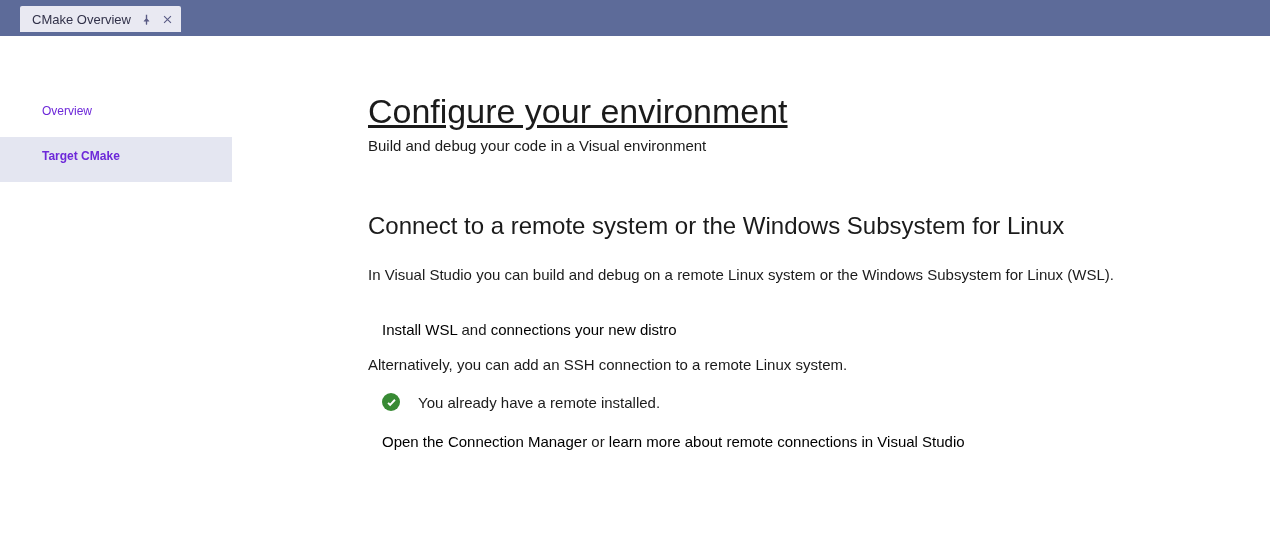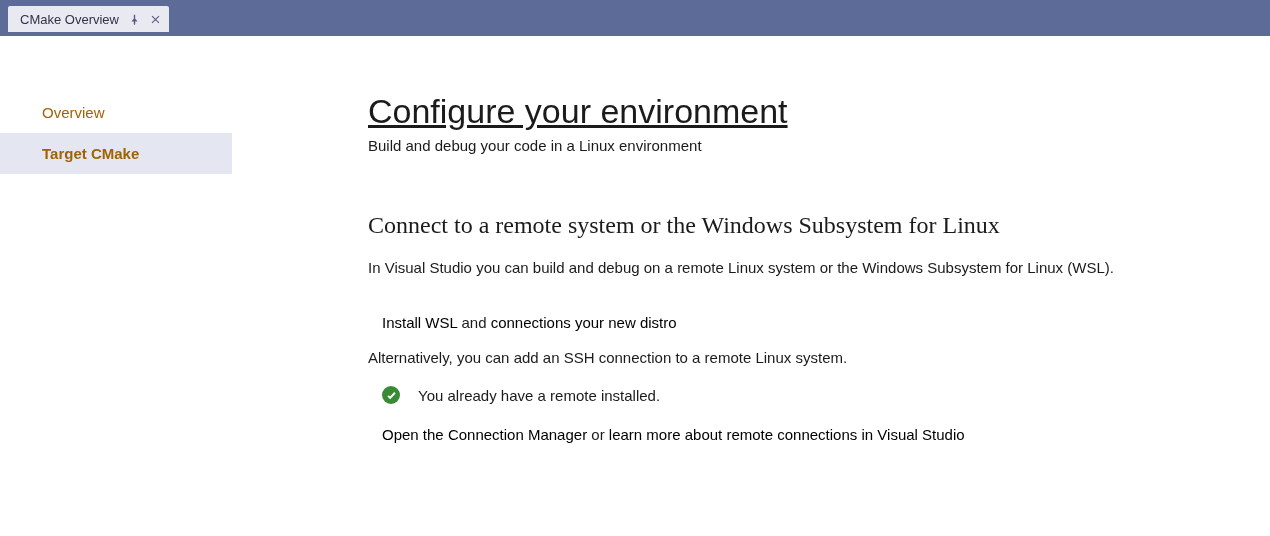--- a/index.html
+++ b/index.html
@@ -22,20 +22,21 @@
       background: #e9e9f2;
       color: #313149;
       height: 26px;
       display: flex;
       align-items: center;
       padding: 0 8px 0 12px;
       font-size: 13px;
       gap: 10px;
       border-top-left-radius: 2px;
       border-top-right-radius: 2px;
+      margin-left: 12px;
     }
     .tab-icons {
       display: flex;
       align-items: center;
       gap: 10px;
       color: #5a5b85;
     }
     .tab-icons svg { display: block; }
     .title-separator {
       height: 4px;
@@ -43,23 +44,23 @@
     }
     .content {
       display: flex;
       padding-top: 56px;
     }
     .sidebar {
       width: 232px;
       flex-shrink: 0;
     }
     .sidebar-item {
-      padding: 12px 0 12px 42px;
-      font-size: 15px;
-      color: #a16207;
+      padding: 12px 0 19px 42px;
+      font-size: 12px;
+      color: #6d28d9;
       cursor: pointer;
     }
     .sidebar-item.active {
       background: #e4e6f1;
       font-weight: 600;
     }
     .main {
       flex: 1;
       padding-left: 136px;
       padding-right: 20px;
@@ -72,22 +73,21 @@
       text-decoration: underline;
     }
     .subtitle {
       font-size: 15px;
       color: #1b1b1b;
       margin-bottom: 58px;
     }
     h2 {
       font-size: 24px;
       font-weight: 400;
-      margin-bottom: 18px;
-      font-family: Liberation Serif, serif;
+      margin-bottom: 24px;
     }
     .para {
       font-size: 15px;
       margin-bottom: 36px;
       line-height: 1.4;
     }
     .status-row {
       display: flex;
       align-items: center;
       gap: 18px;
@@ -149,21 +149,21 @@
     <div class="sidebar-item">
       <span>Overview</span>
     </div>
     <div class="sidebar-item active">
       <span>Target CMake</span>
     </div>
   </div>
 
   <div class="main">
     <h1>Configure your environment</h1>
-    <div class="subtitle">Build and debug your code in a Linux environment</div>
+    <div class="subtitle">Build and debug your code in a Visual environment</div>
 
     <h2>Connect to a remote system or the Windows Subsystem for Linux</h2>
     <div class="para">In Visual Studio you can build and debug on a remote Linux system or the Windows Subsystem for Linux (WSL).</div>
 
 
     <div class="link-row">
       <span class="link">Install WSL</span><span> and </span><span class="link">connections your new distro</span>
     </div>
 
     <div class="para2">Alternatively, you can add an SSH connection to a remote Linux system.</div>

